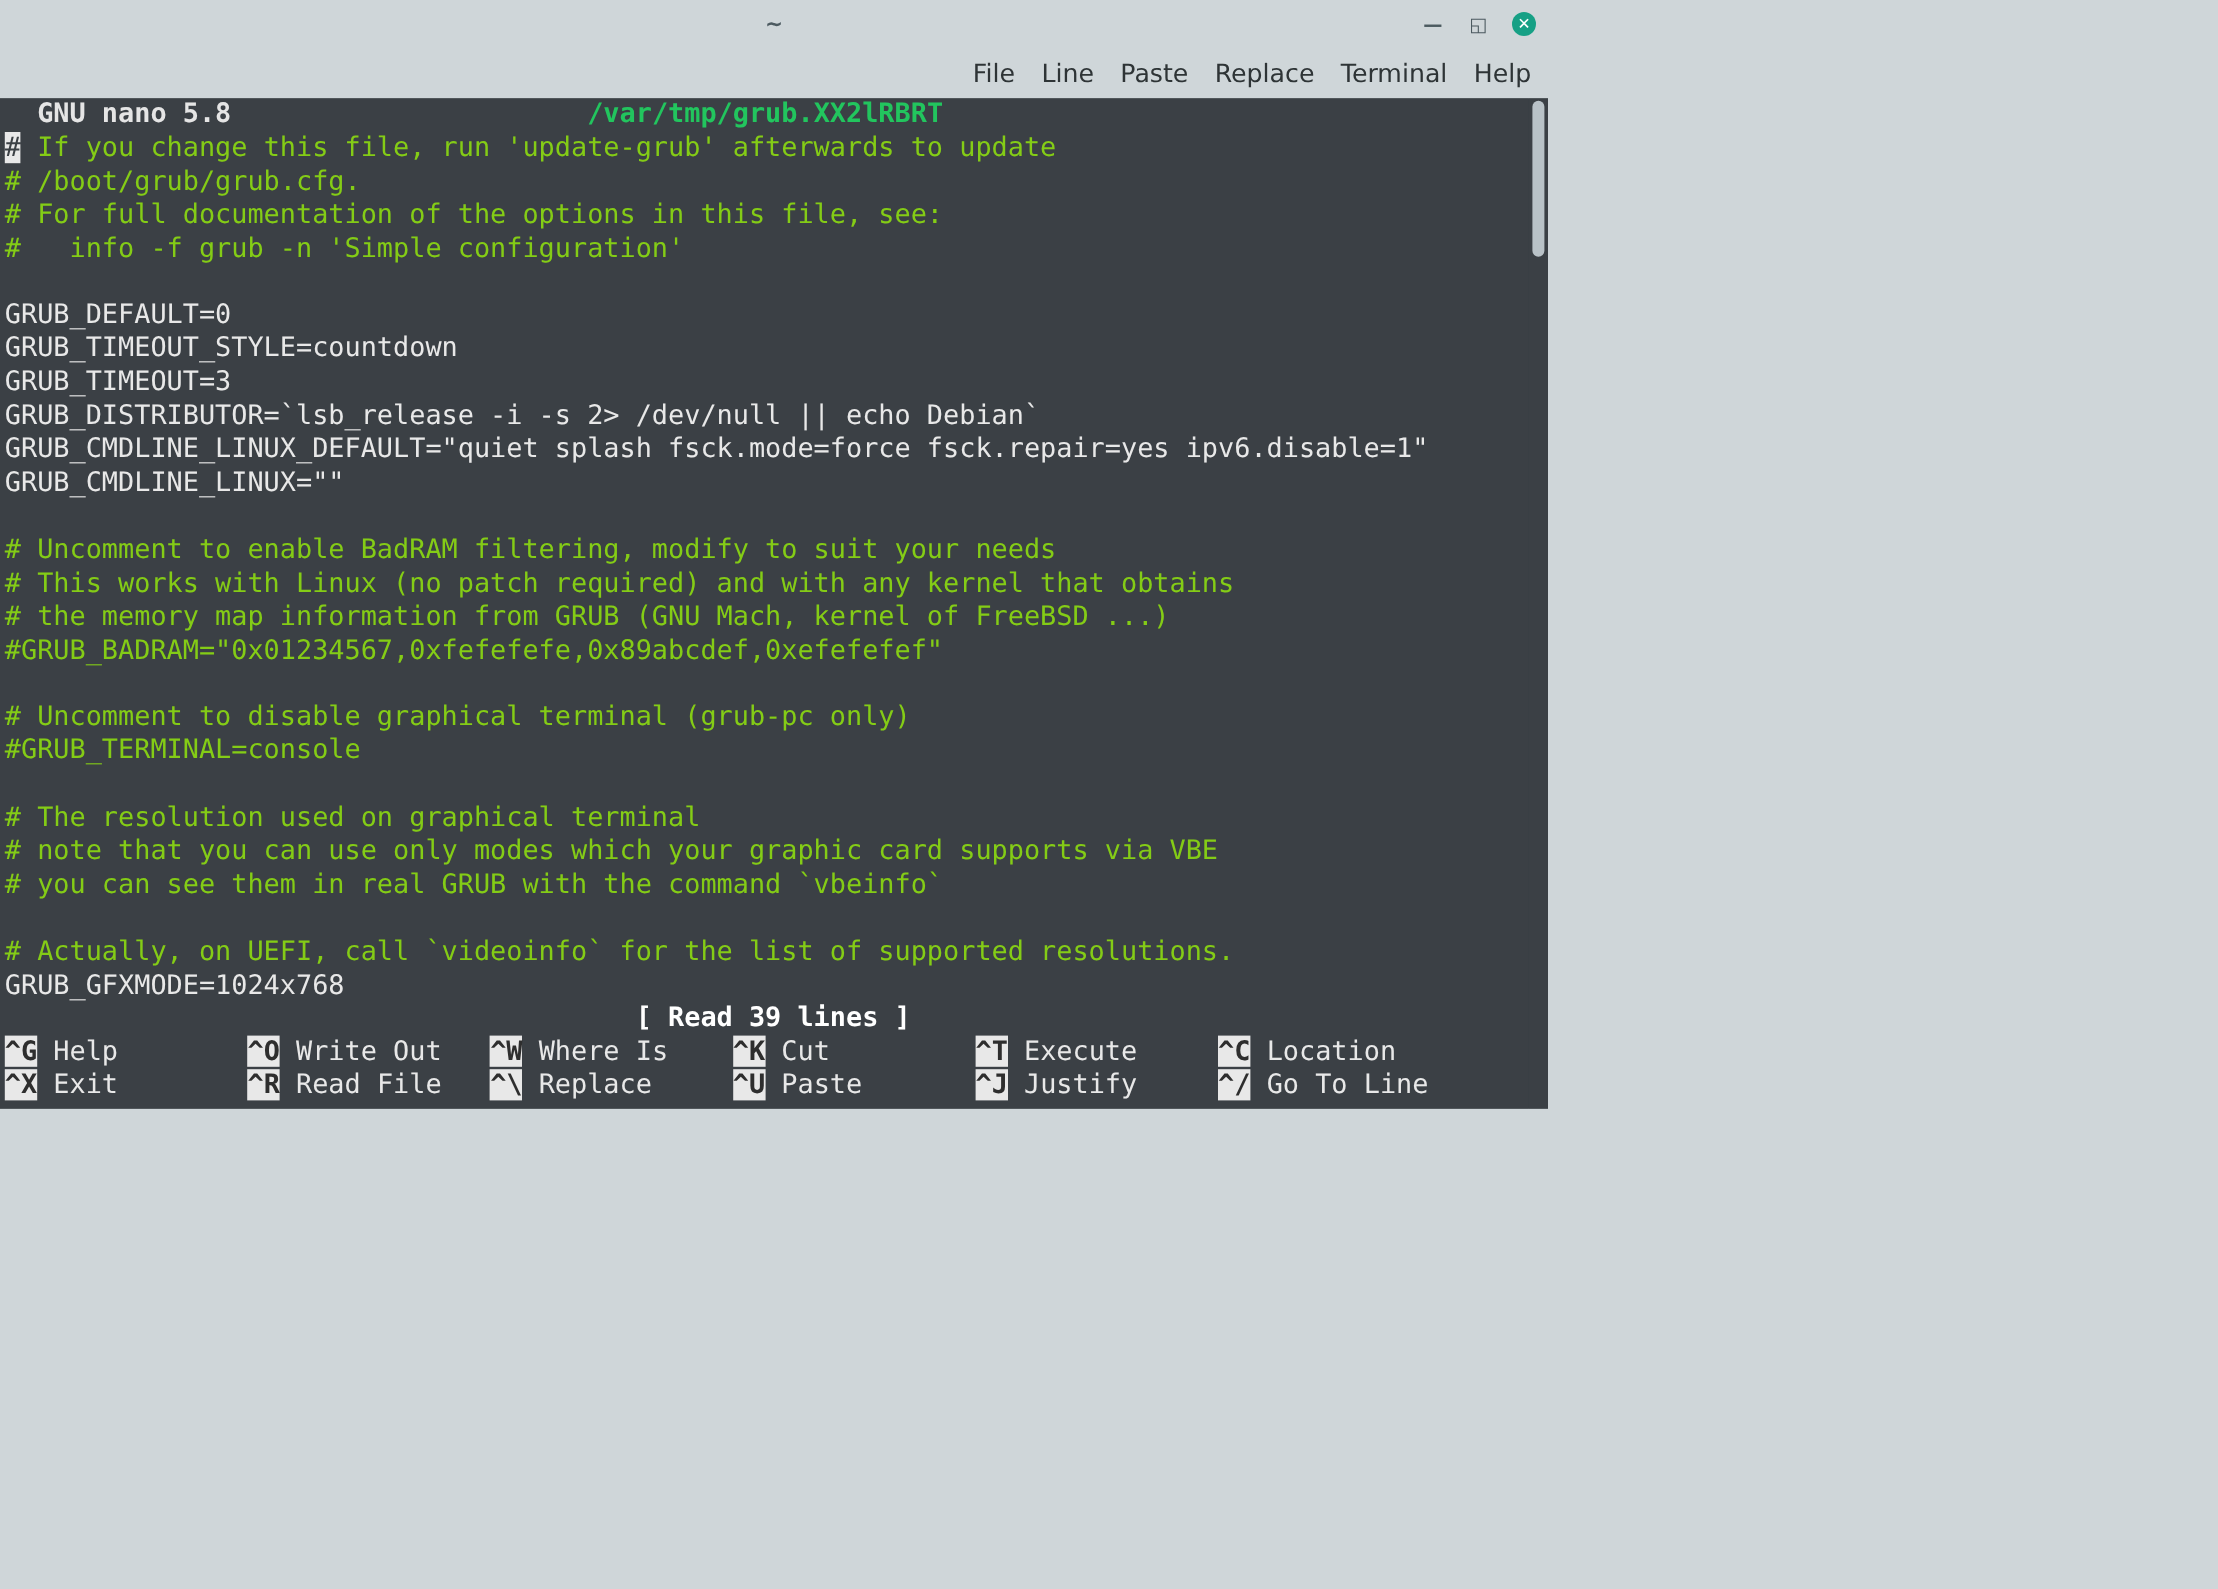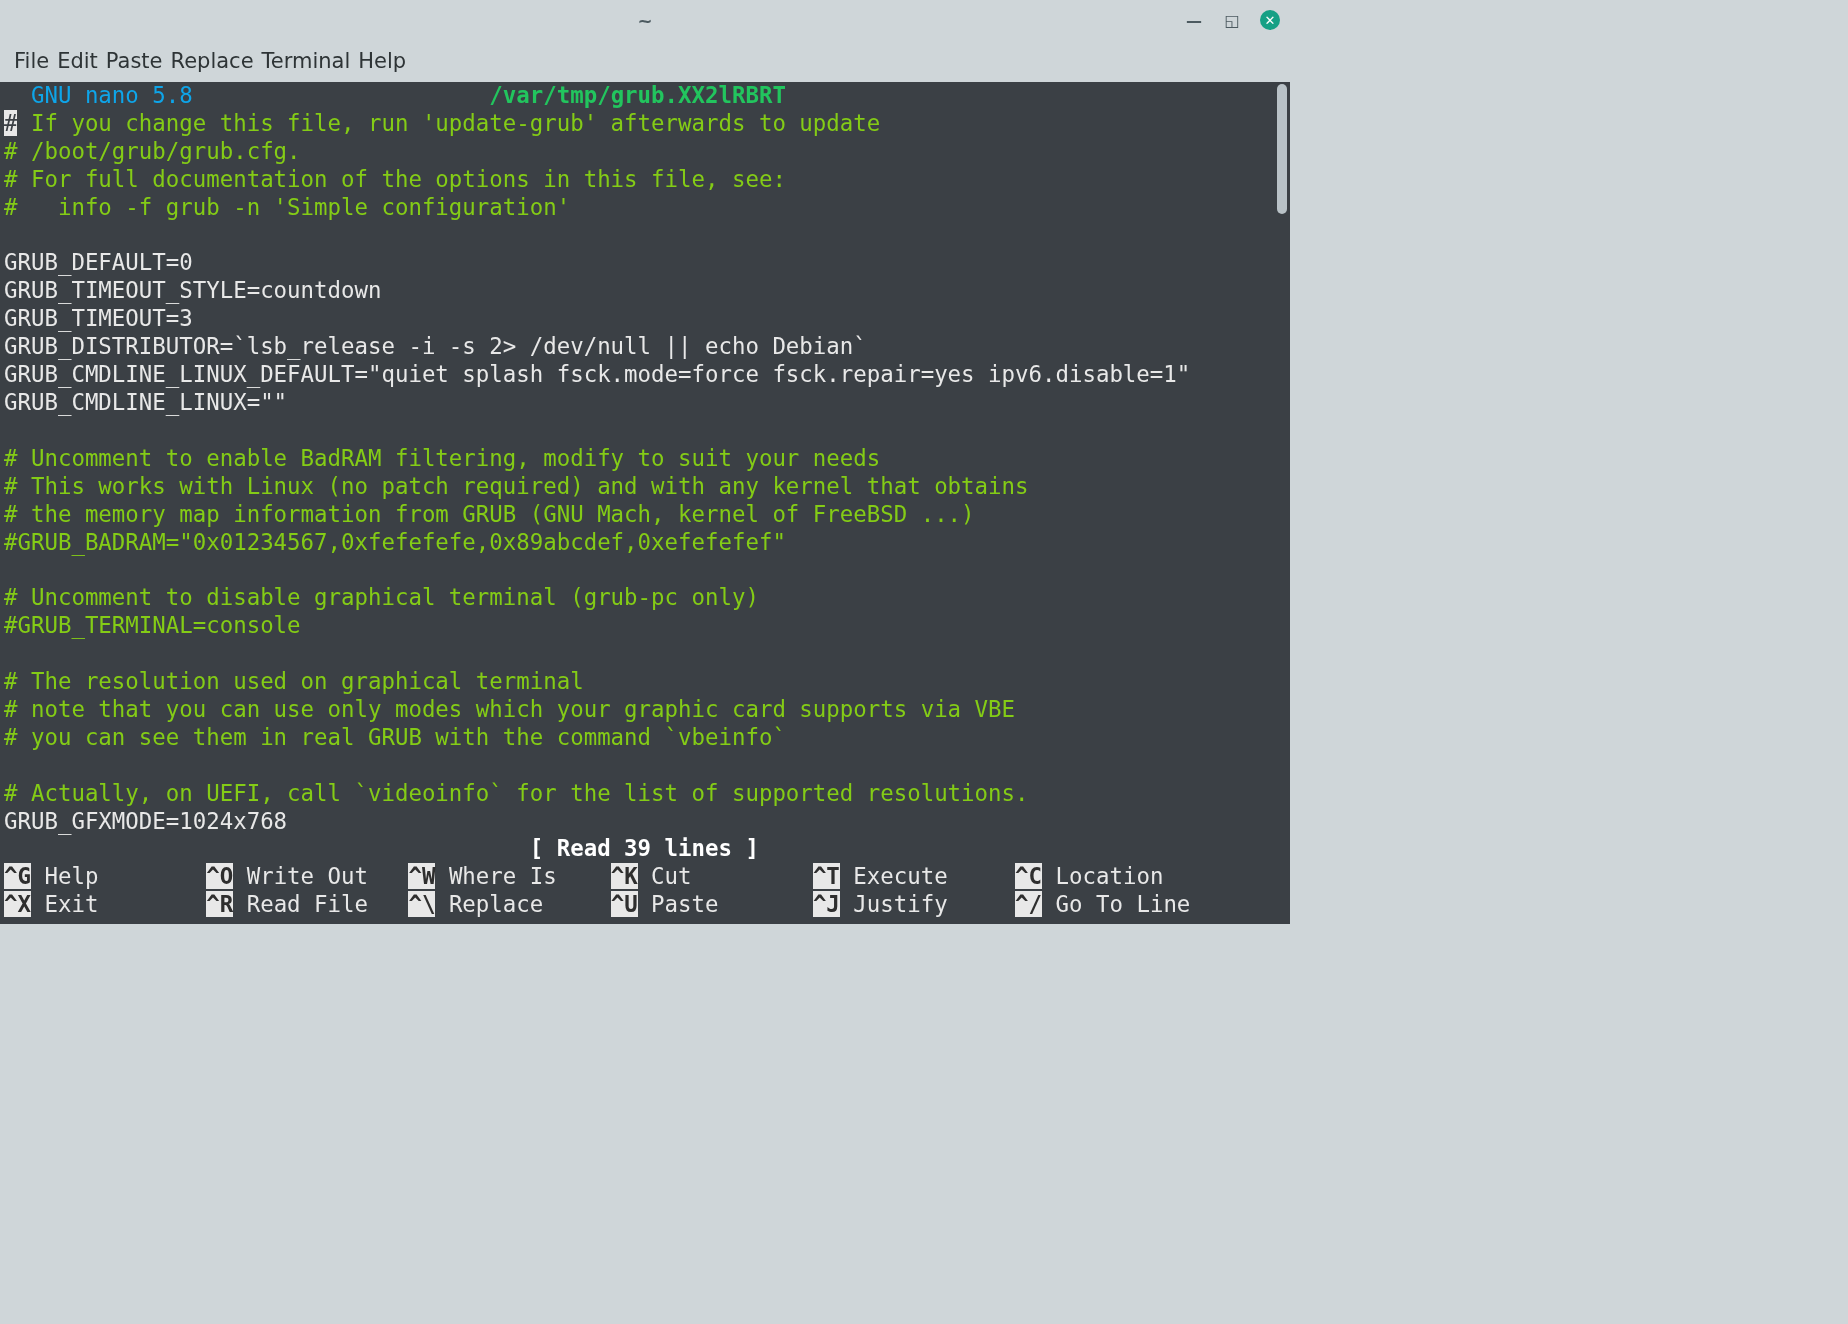--- a/index.html
+++ b/index.html
@@ -51,24 +51,25 @@
     align-items: center;
     justify-content: center;
     color: #fff;
     font-size: 13px;
   }
   .menubar {
     height: 42px;
     background: #cfd6d9;
     display: flex;
     align-items: center;
-    gap: 8px;
+    gap: 22px;
     padding: 0 14px;
     font-size: 21px;
     color: #2e3436;
+    justify-content: flex-end;
   }
   .menubar .menu-item { cursor: default; }
   .terminal-wrap {
     position: relative;
     height: calc(100% - 82px);
     background: #3b4045;
     display: flex;
   }
   .terminal {
     flex: 1 1 auto;
@@ -88,21 +89,21 @@
   }
   .scroll-thumb {
     position: absolute;
     top: 2px;
     left: 3px;
     width: 10px;
     height: 130px;
     background: #b9c2c7;
     border-radius: 5px;
   }
-  .hdr-left { color: #0ea5e9; font-weight: normal; }
+  .hdr-left { color: #e5e5e5; font-weight: bold; }
   .hdr-file { color: #22c55e; font-weight: bold; }
   .cmt { color: #84cc16; }
   .plain { color: #e8e8e8; }
   .status { color: #ffffff; font-weight: bold; }
   .inv-key { background: #e8e8e8; color: #2e2e2e; font-weight: bold; }
   .cursor { background: #e8e8e8; color: #3b4045; }
   .sc-label { color: #e8e8e8; }
 </style>
 </head>
 <body>
@@ -111,21 +112,21 @@
   <span class="titlebar-title">~</span>
   <div class="window-controls">
     <div class="win-btn">—</div>
     <div class="win-btn">◱</div>
     <div class="win-close">✕</div>
   </div>
 </div>
 
 <div class="menubar">
   <span class="menu-item">File</span>
-  <span class="menu-item">Edit</span>
+  <span class="menu-item">Line</span>
   <span class="menu-item">Paste</span>
   <span class="menu-item">Replace</span>
   <span class="menu-item">Terminal</span>
   <span class="menu-item">Help</span>
 </div>
 
 <div class="terminal-wrap">
   <div class="terminal" id="term"><div><span class="hdr-left">  GNU nano 5.8</span><span>                      </span><span class="hdr-file">/var/tmp/grub.XX2lRBRT</span></div><div><span class="cursor">#</span><span class="cmt"> If you change this file, run 'update-grub' afterwards to update</span></div><div><span class="cmt"># /boot/grub/grub.cfg.</span></div><div><span class="cmt"># For full documentation of the options in this file, see:</span></div><div><span class="cmt">#   info -f grub -n 'Simple configuration'</span></div><div><span class="plain"> </span></div><div><span class="plain">GRUB_DEFAULT=0</span></div><div><span class="plain">GRUB_TIMEOUT_STYLE=countdown</span></div><div><span class="plain">GRUB_TIMEOUT=3</span></div><div><span class="plain">GRUB_DISTRIBUTOR=`lsb_release -i -s 2&gt; /dev/null || echo Debian`</span></div><div><span class="plain">GRUB_CMDLINE_LINUX_DEFAULT="quiet splash fsck.mode=force fsck.repair=yes ipv6.disable=1"</span></div><div><span class="plain">GRUB_CMDLINE_LINUX=""</span></div><div><span class="plain"> </span></div><div><span class="cmt"># Uncomment to enable BadRAM filtering, modify to suit your needs</span></div><div><span class="cmt"># This works with Linux (no patch required) and with any kernel that obtains</span></div><div><span class="cmt"># the memory map information from GRUB (GNU Mach, kernel of FreeBSD ...)</span></div><div><span class="cmt">#GRUB_BADRAM="0x01234567,0xfefefefe,0x89abcdef,0xefefefef"</span></div><div><span class="plain"> </span></div><div><span class="cmt"># Uncomment to disable graphical terminal (grub-pc only)</span></div><div><span class="cmt">#GRUB_TERMINAL=console</span></div><div><span class="plain"> </span></div><div><span class="cmt"># The resolution used on graphical terminal</span></div><div><span class="cmt"># note that you can use only modes which your graphic card supports via VBE</span></div><div><span class="cmt"># you can see them in real GRUB with the command `vbeinfo`</span></div><div><span class="plain"> </span></div><div><span class="cmt"># Actually, on UEFI, call `videoinfo` for the list of supported resolutions.</span></div><div><span class="plain">GRUB_GFXMODE=1024x768</span></div><div><span>                                       </span><span class="status">[ Read 39 lines ]</span></div><div><span class="inv-key">^G</span><span class="sc-label"> Help        </span><span class="inv-key">^O</span><span class="sc-label"> Write Out   </span><span class="inv-key">^W</span><span class="sc-label"> Where Is    </span><span class="inv-key">^K</span><span class="sc-label"> Cut         </span><span class="inv-key">^T</span><span class="sc-label"> Execute     </span><span class="inv-key">^C</span><span class="sc-label"> Location    </span></div><div><span class="inv-key">^X</span><span class="sc-label"> Exit        </span><span class="inv-key">^R</span><span class="sc-label"> Read File   </span><span class="inv-key">^\</span><span class="sc-label"> Replace     </span><span class="inv-key">^U</span><span class="sc-label"> Paste       </span><span class="inv-key">^J</span><span class="sc-label"> Justify     </span><span class="inv-key">^/</span><span class="sc-label"> Go To Line  </span></div></div>
   <div class="scrollbar">
     <div class="scroll-thumb"></div>

